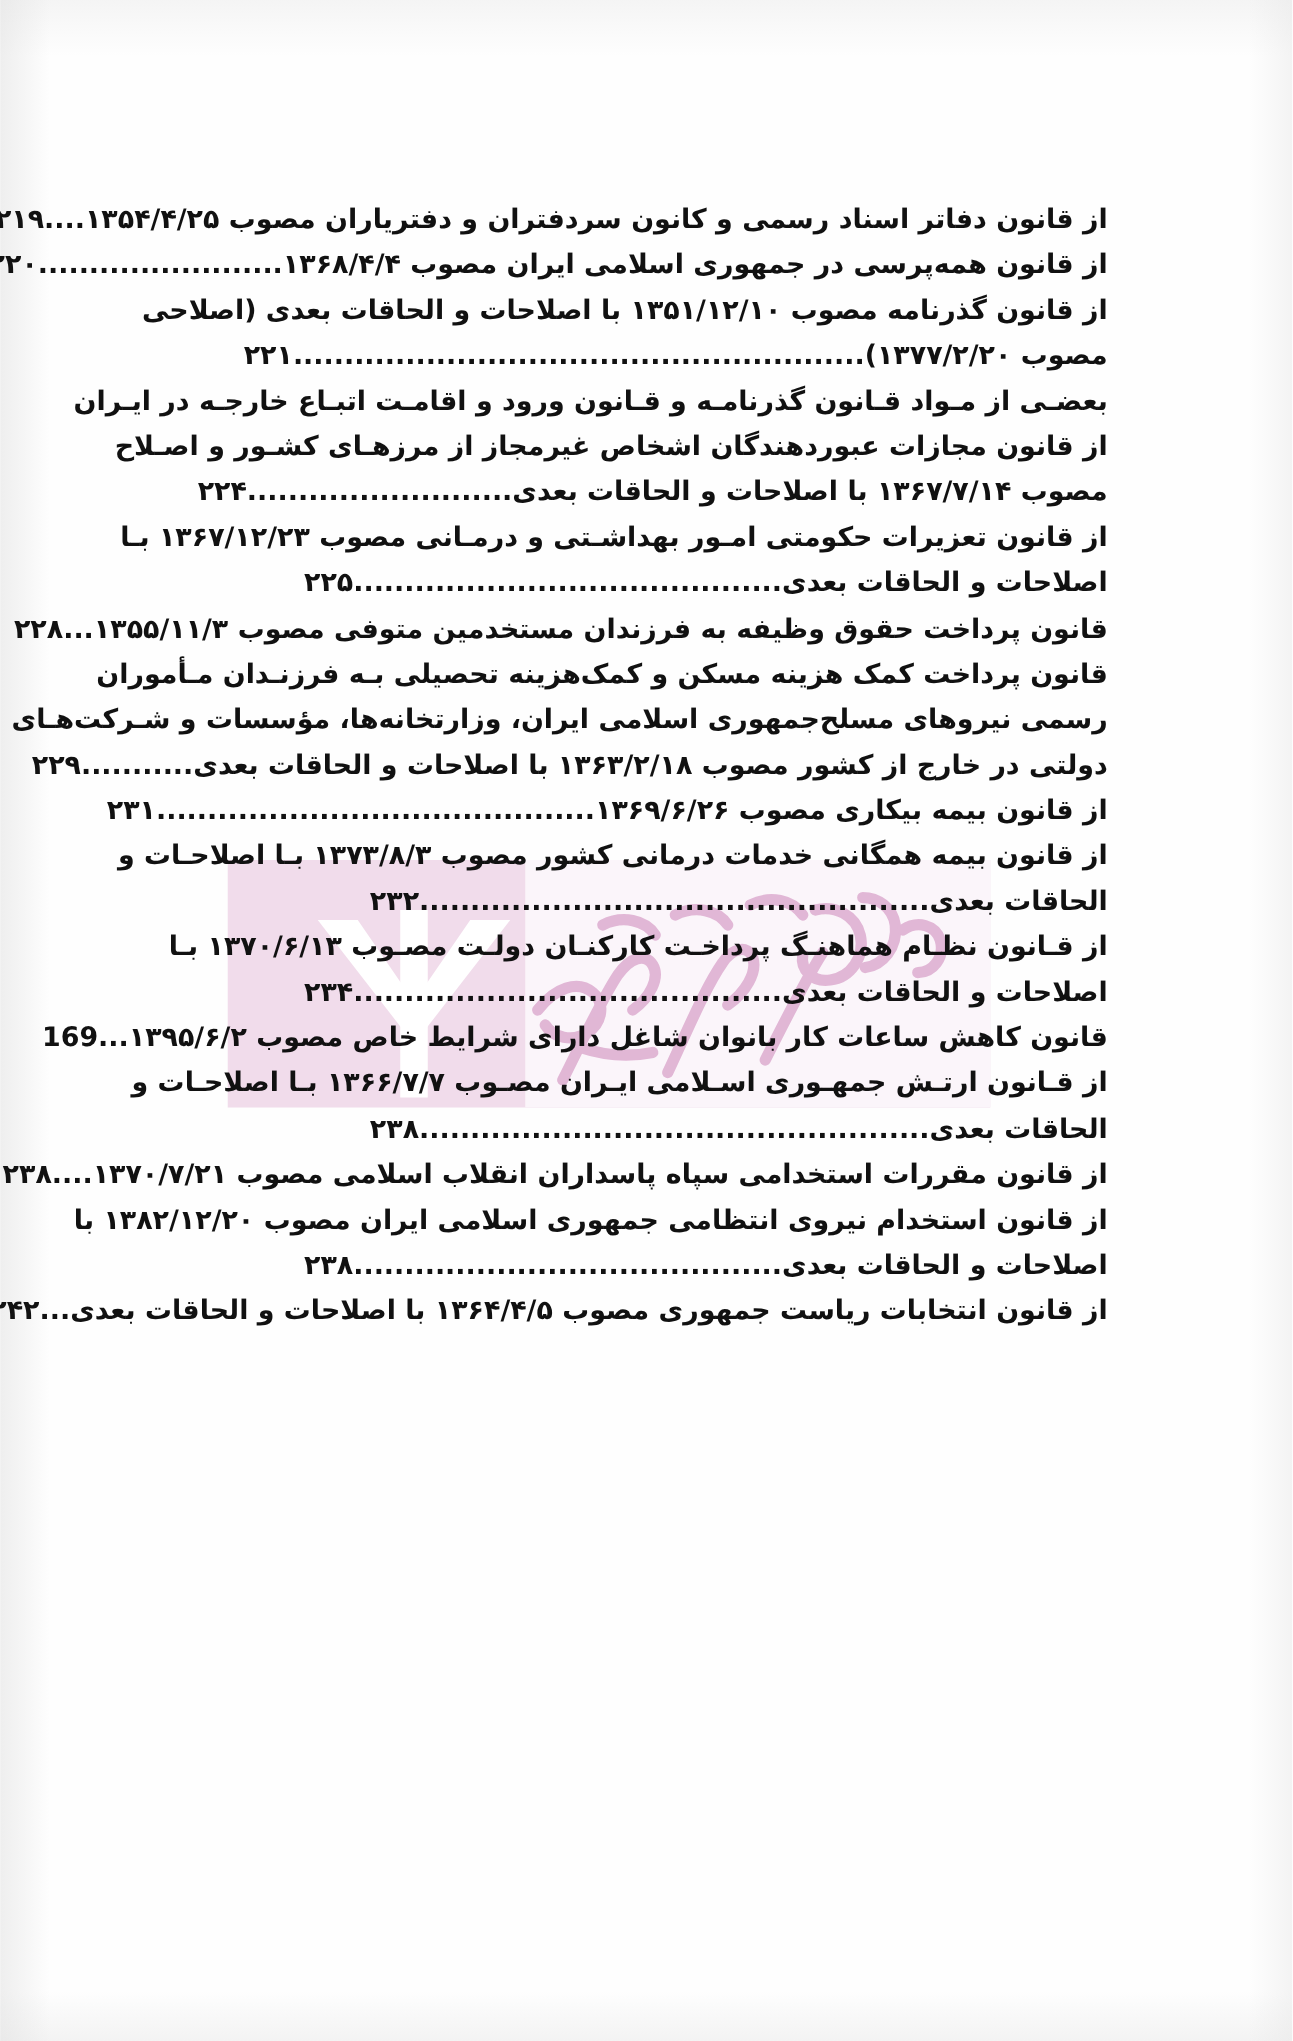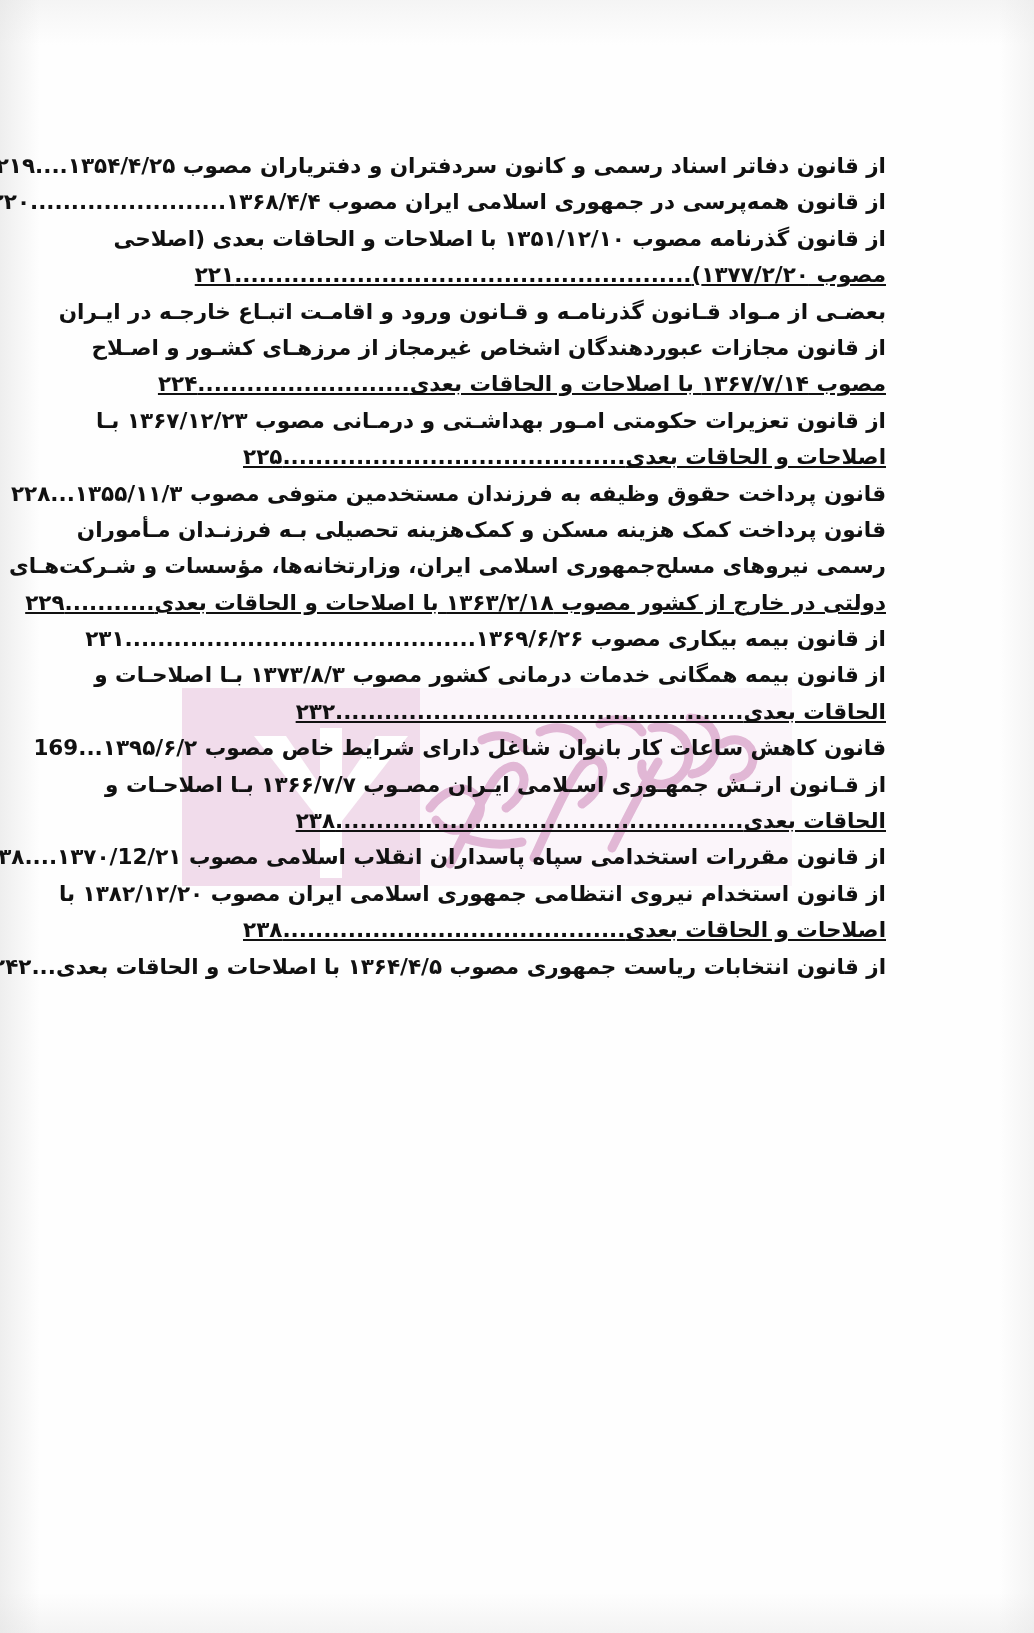--- a/index.html
+++ b/index.html
@@ -53,21 +53,21 @@
   #watermark svg {
     position: absolute;
     left: 0;
     top: 0;
   }
 
   
   #toc {
     position: absolute;
     left: 0;
-    top: 0;
+    top: 10px;
     width: 1034px;
     z-index: 3;
     padding: 148px 148px 0 140px;
     box-sizing: border-box;
   }
   .toc-entry {
     color: #0b0b0b;
   }
   .toc-line {
     direction: rtl;
@@ -80,21 +80,21 @@
     font-weight: 600;
     letter-spacing: -0.1px;
     color: #111;
     text-rendering: optimizeLegibility;
   }
   .toc-line.justify {
     text-align: justify;
     text-align-last: justify;
   }
   .toc-line.start { text-align: right; }
-  .toc-line.tail  { text-align: right; text-decoration: underline; }
+  .toc-line.tail  { text-align: right; }
 
   .leader {
     letter-spacing: 1.2px;
     font-weight: 700;
   }
   .pageno {
     font-weight: 700;
     letter-spacing: 0.2px;
   }
 </style>
@@ -178,32 +178,36 @@
 
     <div class="toc-entry">
       <div class="toc-line start"><span>از قانون بیمه بیکاری  مصوب  ۱۳۶۹/۶/۲۶</span><span class="leader">...........................................</span><span class="pageno">۲۳۱</span></div>
     </div>
 
     <div class="toc-entry">
       <div class="toc-line justify"><span>از قانون بیمه همگانی خدمات درمانی کشور مصوب  ۱۳۷۳/۸/۳  بـا اصلاحـات و</span></div>
       <div class="toc-line tail"><span>الحاقات بعدی</span><span class="leader">..................................................</span><span class="pageno">۲۳۲</span></div>
     </div>
 
+    <div class="toc-entry">
+      <div class="toc-line justify"><span>از قـانون نظـام هماهنـگ پرداخـت کارکنـان دولـت  مصـوب  ۱۳۷۰/۶/۱۳  بـا</span></div>
+      <div class="toc-line tail"><span>اصلاحات و الحاقات بعدی</span><span class="leader">..........................................</span><span class="pageno">۲۳۴</span></div>
+    </div>
 
     <div class="toc-entry">
       <div class="toc-line start"><span>قانون کاهش ساعات کار بانوان شاغل دارای شرایط خاص  مصوب  ۱۳۹۵/۶/۲</span><span class="leader">...</span><span class="pageno">169</span></div>
     </div>
 
     <div class="toc-entry">
       <div class="toc-line justify"><span>از قـانون ارتـش جمهـوری اسـلامی ایـران  مصـوب  ۱۳۶۶/۷/۷  بـا اصلاحـات و</span></div>
       <div class="toc-line tail"><span>الحاقات بعدی</span><span class="leader">..................................................</span><span class="pageno">۲۳۸</span></div>
     </div>
 
     <div class="toc-entry">
-      <div class="toc-line start"><span>از قانون مقررات استخدامی سپاه پاسداران انقلاب اسلامی مصوب ۱۳۷۰/12/۲۱</span><span class="leader">....</span><span class="pageno">۲۳۸</span></div>
+      <div class="toc-line start"><span>از قانون مقررات استخدامی سپاه پاسداران انقلاب اسلامی مصوب ۱۳۷۰/۷/۲۱</span><span class="leader">....</span><span class="pageno">۲۳۸</span></div>
     </div>
 
     <div class="toc-entry">
       <div class="toc-line justify"><span>از قانون استخدام نیروی انتظامی جمهوری اسلامی ایران مصوب ۱۳۸۲/۱۲/۲۰ با</span></div>
       <div class="toc-line tail"><span>اصلاحات و الحاقات بعدی</span><span class="leader">..........................................</span><span class="pageno">۲۳۸</span></div>
     </div>
 
 
     <div class="toc-entry">
       <div class="toc-line start"><span>از قانون انتخابات ریاست جمهوری  مصوب ۱۳۶۴/۴/۵ با اصلاحات و الحاقات بعدی</span><span class="leader">...</span><span class="pageno">۲۴۲</span></div>

